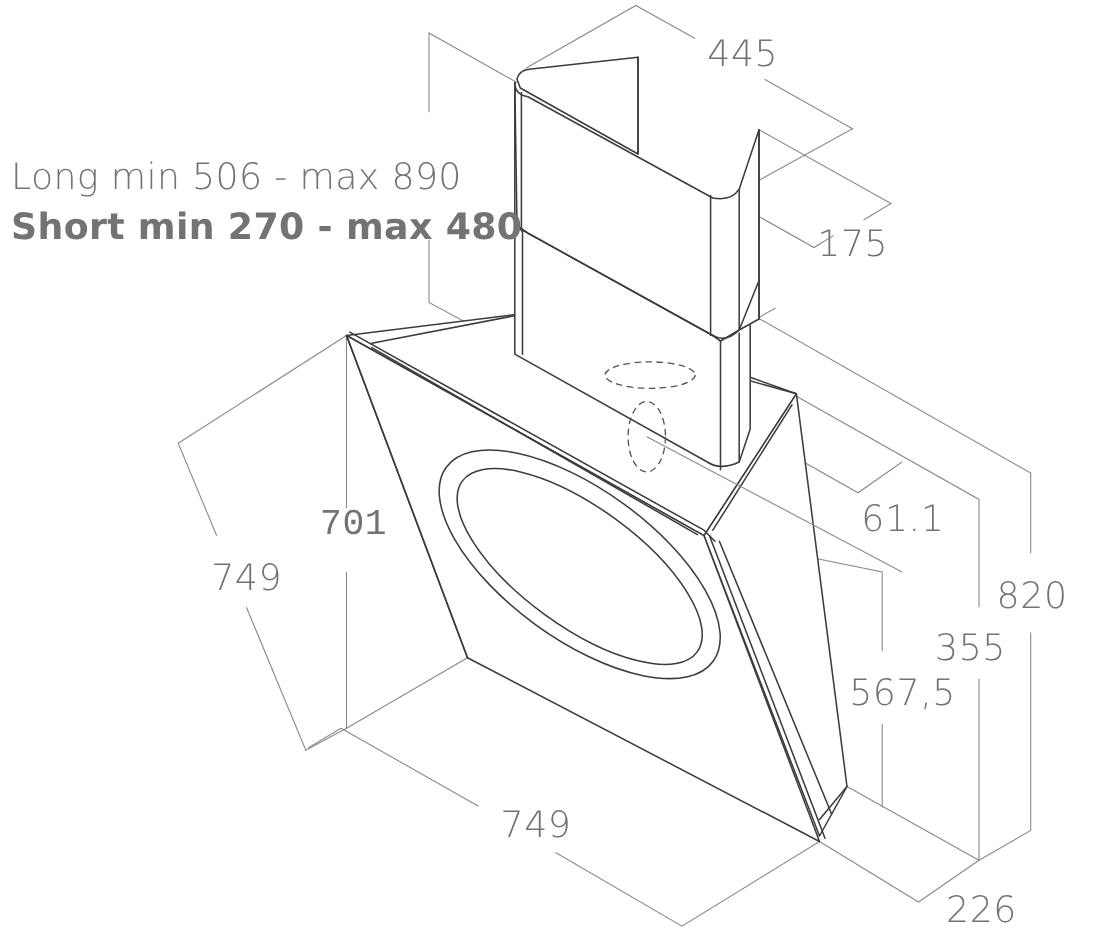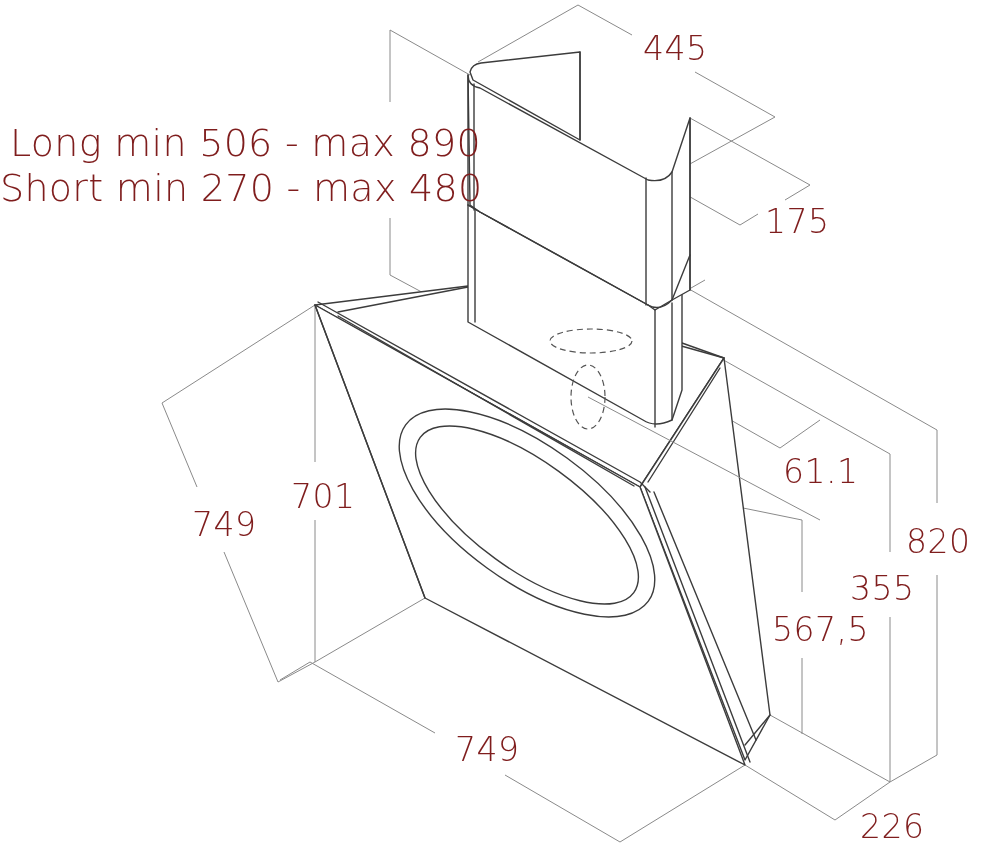--- a/index.html
+++ b/index.html
@@ -2,22 +2,22 @@
 <html><head>
   <meta charset="utf-8">
   <style>
     html, body { margin: 0; padding: 0; background: #ffffff; }
     body { width: 1000px; height: 848px; overflow: hidden; position: relative; }
     #diagram { position: absolute; left: 0; top: 0; width: 1000px; height: 848px; }
     .obj { fill: none; stroke: #3c3c3c; stroke-width: 1.4; stroke-linejoin: round; stroke-linecap: round; }
     .objfill { fill: #ffffff; stroke: #3c3c3c; stroke-width: 1.4; stroke-linejoin: round; }
     .dim { fill: none; stroke: #8a8a8a; stroke-width: 1; }
     .dash { fill: none; stroke: #555555; stroke-width: 1.2; stroke-dasharray: 6 4; }
-    .lbl { position: absolute; font-family: "DejaVu Sans", sans-serif; color: #7f1d1d; font-size: 33px; font-weight: 300; letter-spacing: 0.5px; line-height: 1; white-space: nowrap; }
-    .note { font-size: 38px; letter-spacing: 0.3px; }
+    .lbl { position: absolute; font-family: "DejaVu Sans", sans-serif; color: #737373; font-size: 33px; font-weight: 300; letter-spacing: 0.5px; line-height: 1; white-space: nowrap; }
+    .note { font-size: 33px; letter-spacing: 0.3px; margin-top: 20px; }
   </style>
 </head>
 <body>
 
 <svg id="diagram" viewBox="0 0 1000 848" xmlns="http://www.w3.org/2000/svg">
 
   <g>
 
     <polyline class="dim" points="390,102 390,30 470,75"></polyline>
     <polyline class="dim" points="390,218 390,275 470,318"></polyline>
@@ -102,24 +102,24 @@
   </g>
 
   <g>
     <ellipse class="dash" cx="591" cy="341" rx="41" ry="12"></ellipse>
     <ellipse class="dash" cx="588" cy="397" rx="17" ry="32"></ellipse>
     <line class="dim" x1="588" y1="397" x2="820" y2="520"></line>
   </g>
 </svg>
 
 <div class="lbl note" style="left:10px; top:124px;">Long min 506 - max 890</div>
-<div class="lbl note" style="left:0; top:169px;">Short min 270 - max 480</div>
+<div class="lbl note" style="left:10px; top:169px;font-weight:bold;">Short min 270 - max 480</div>
 
 <div class="lbl" style="left:643px; top:32px;">445</div>
-<div class="lbl" style="left:765px; top:205px;">175</div>
+<div class="lbl" style="left:743px; top:205px;">175</div>
 <div class="lbl" style="left:783px; top:455px;">61.1</div>
 <div class="lbl" style="left:906px; top:525px;">820</div>
 <div class="lbl" style="left:850px; top:572px;">355</div>
 <div class="lbl" style="left:772px; top:613px;text-align:right;">567,5</div>
 <div class="lbl" style="left:860px; top:810px;">226</div>
 <div class="lbl" style="left:192px; top:508px;">749</div>
-<div class="lbl" style="left:291px; top:480px;">701</div>
+<div class="lbl" style="left:291px; top:460px;font-family:Liberation Mono, monospace;">701</div>
 <div class="lbl" style="left:455px; top:733px;">749</div>
 
 </body></html>

